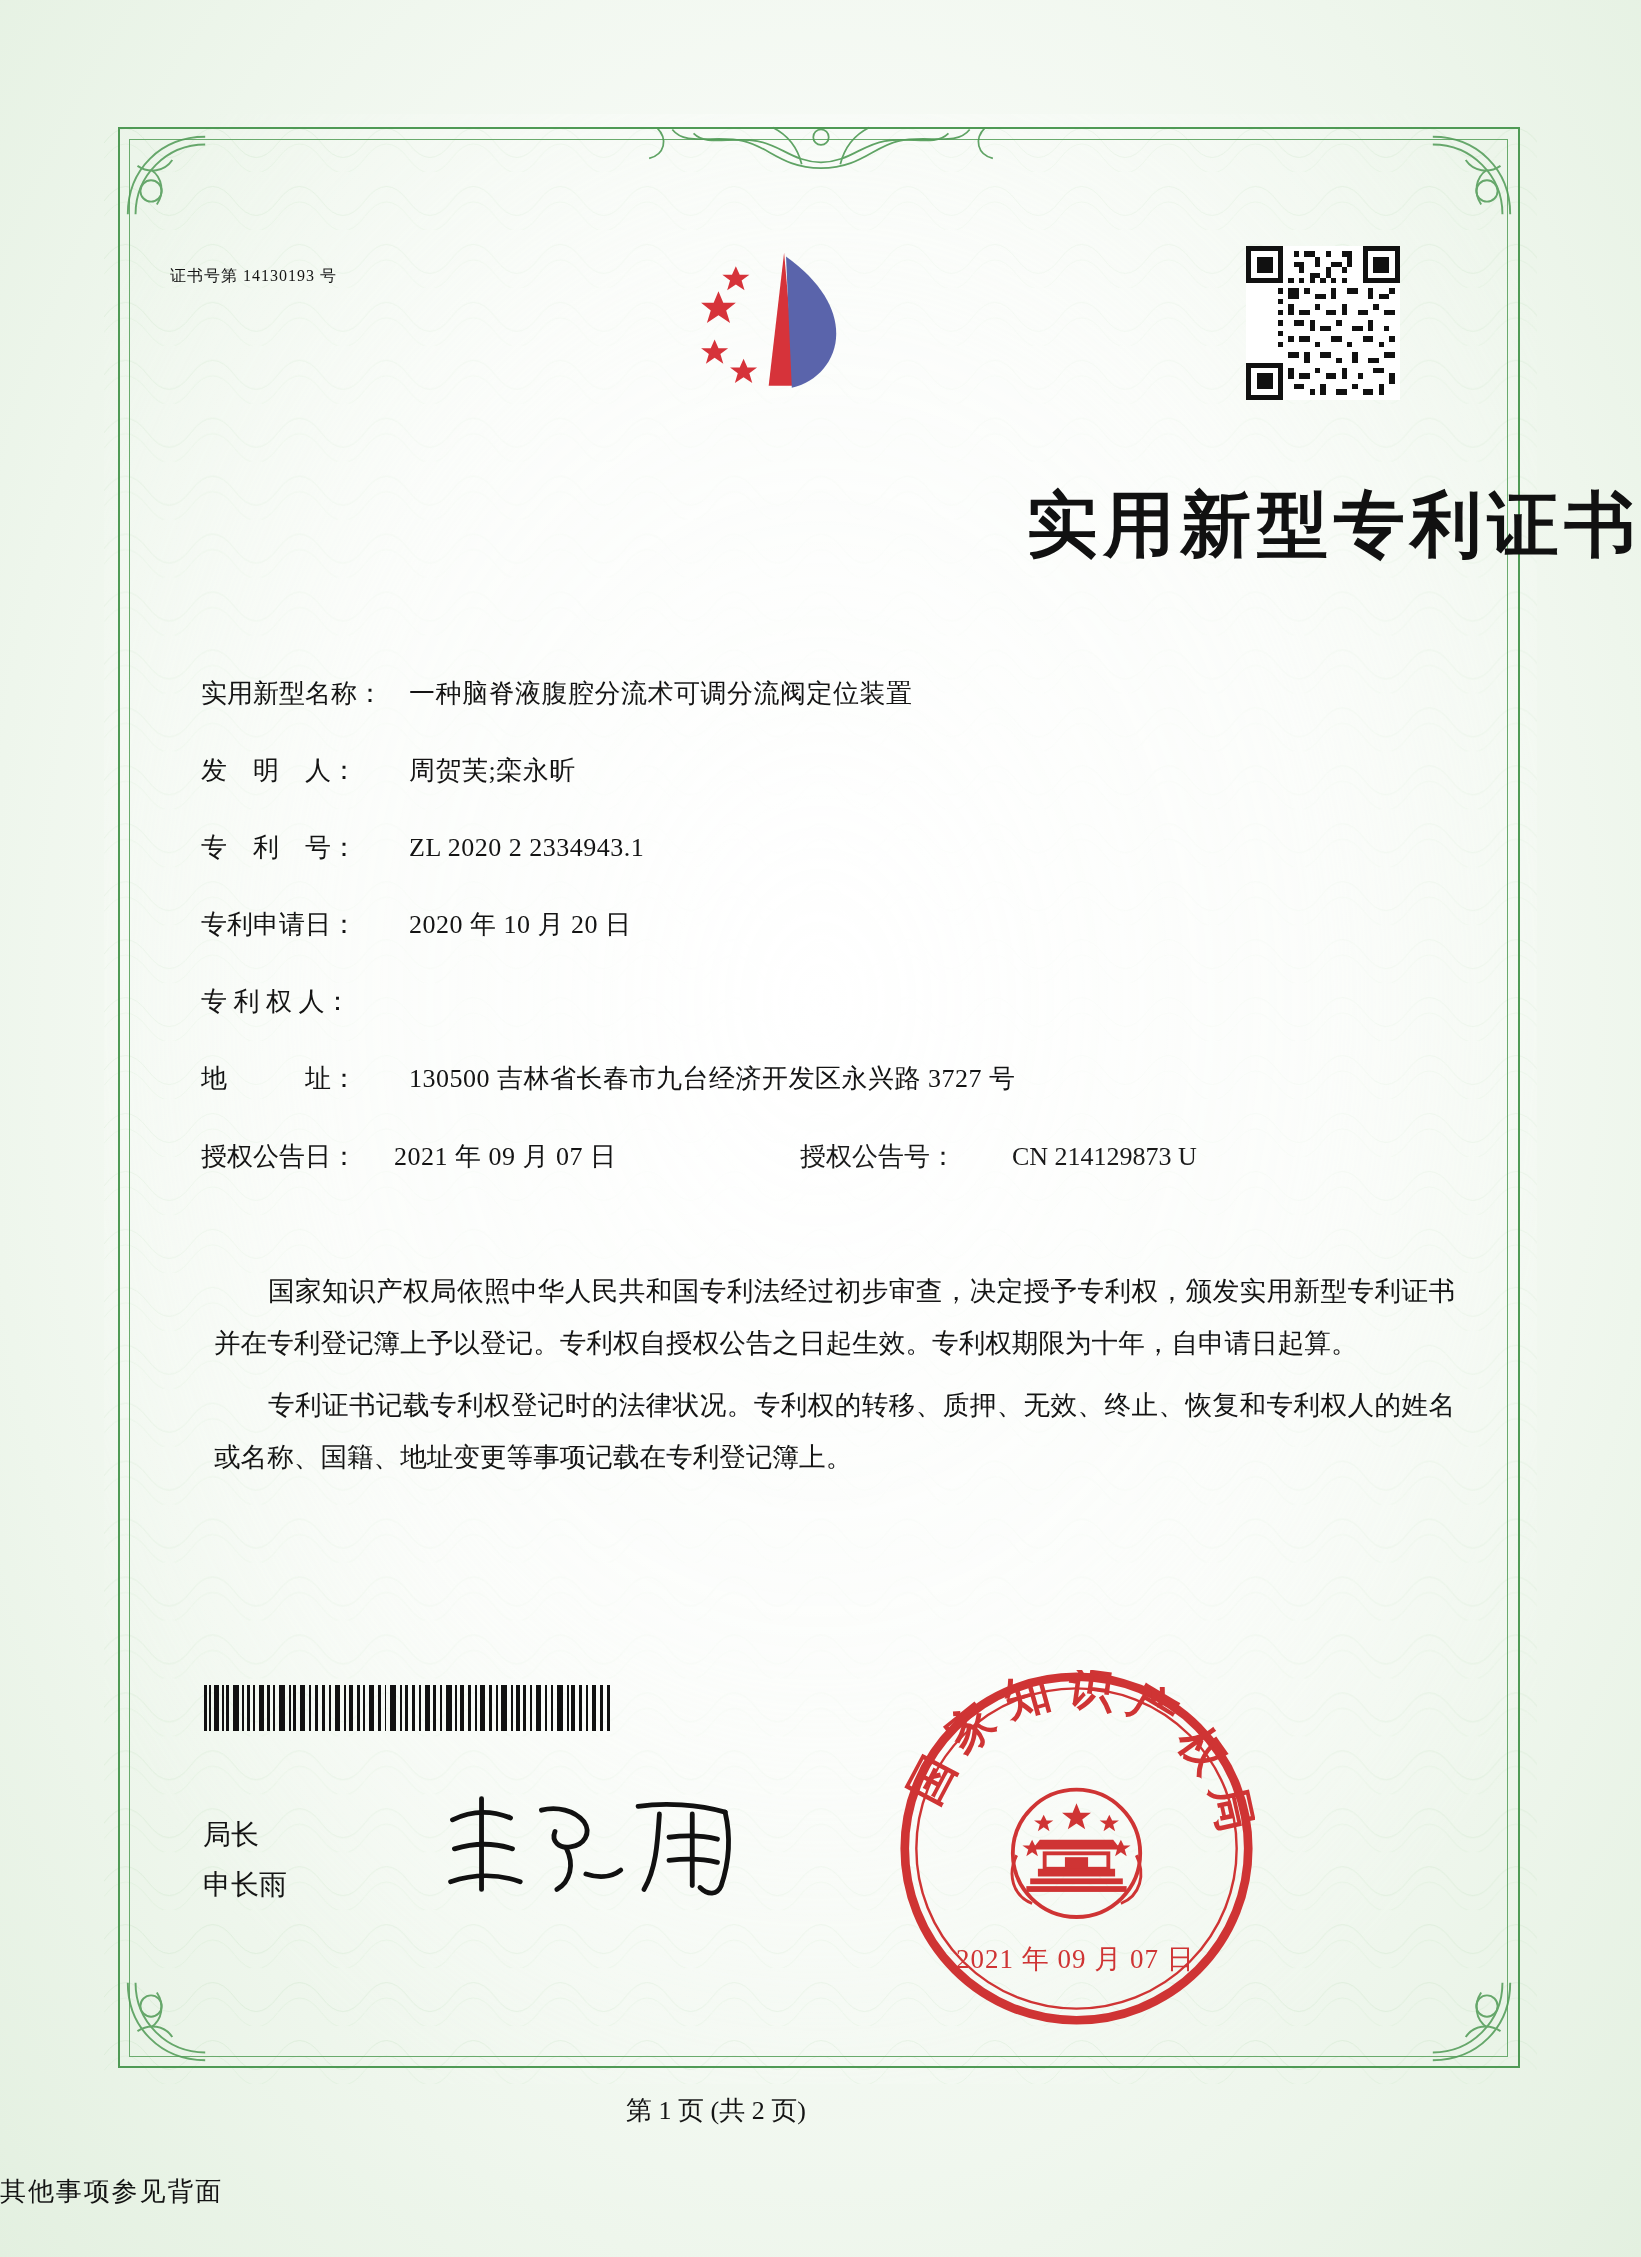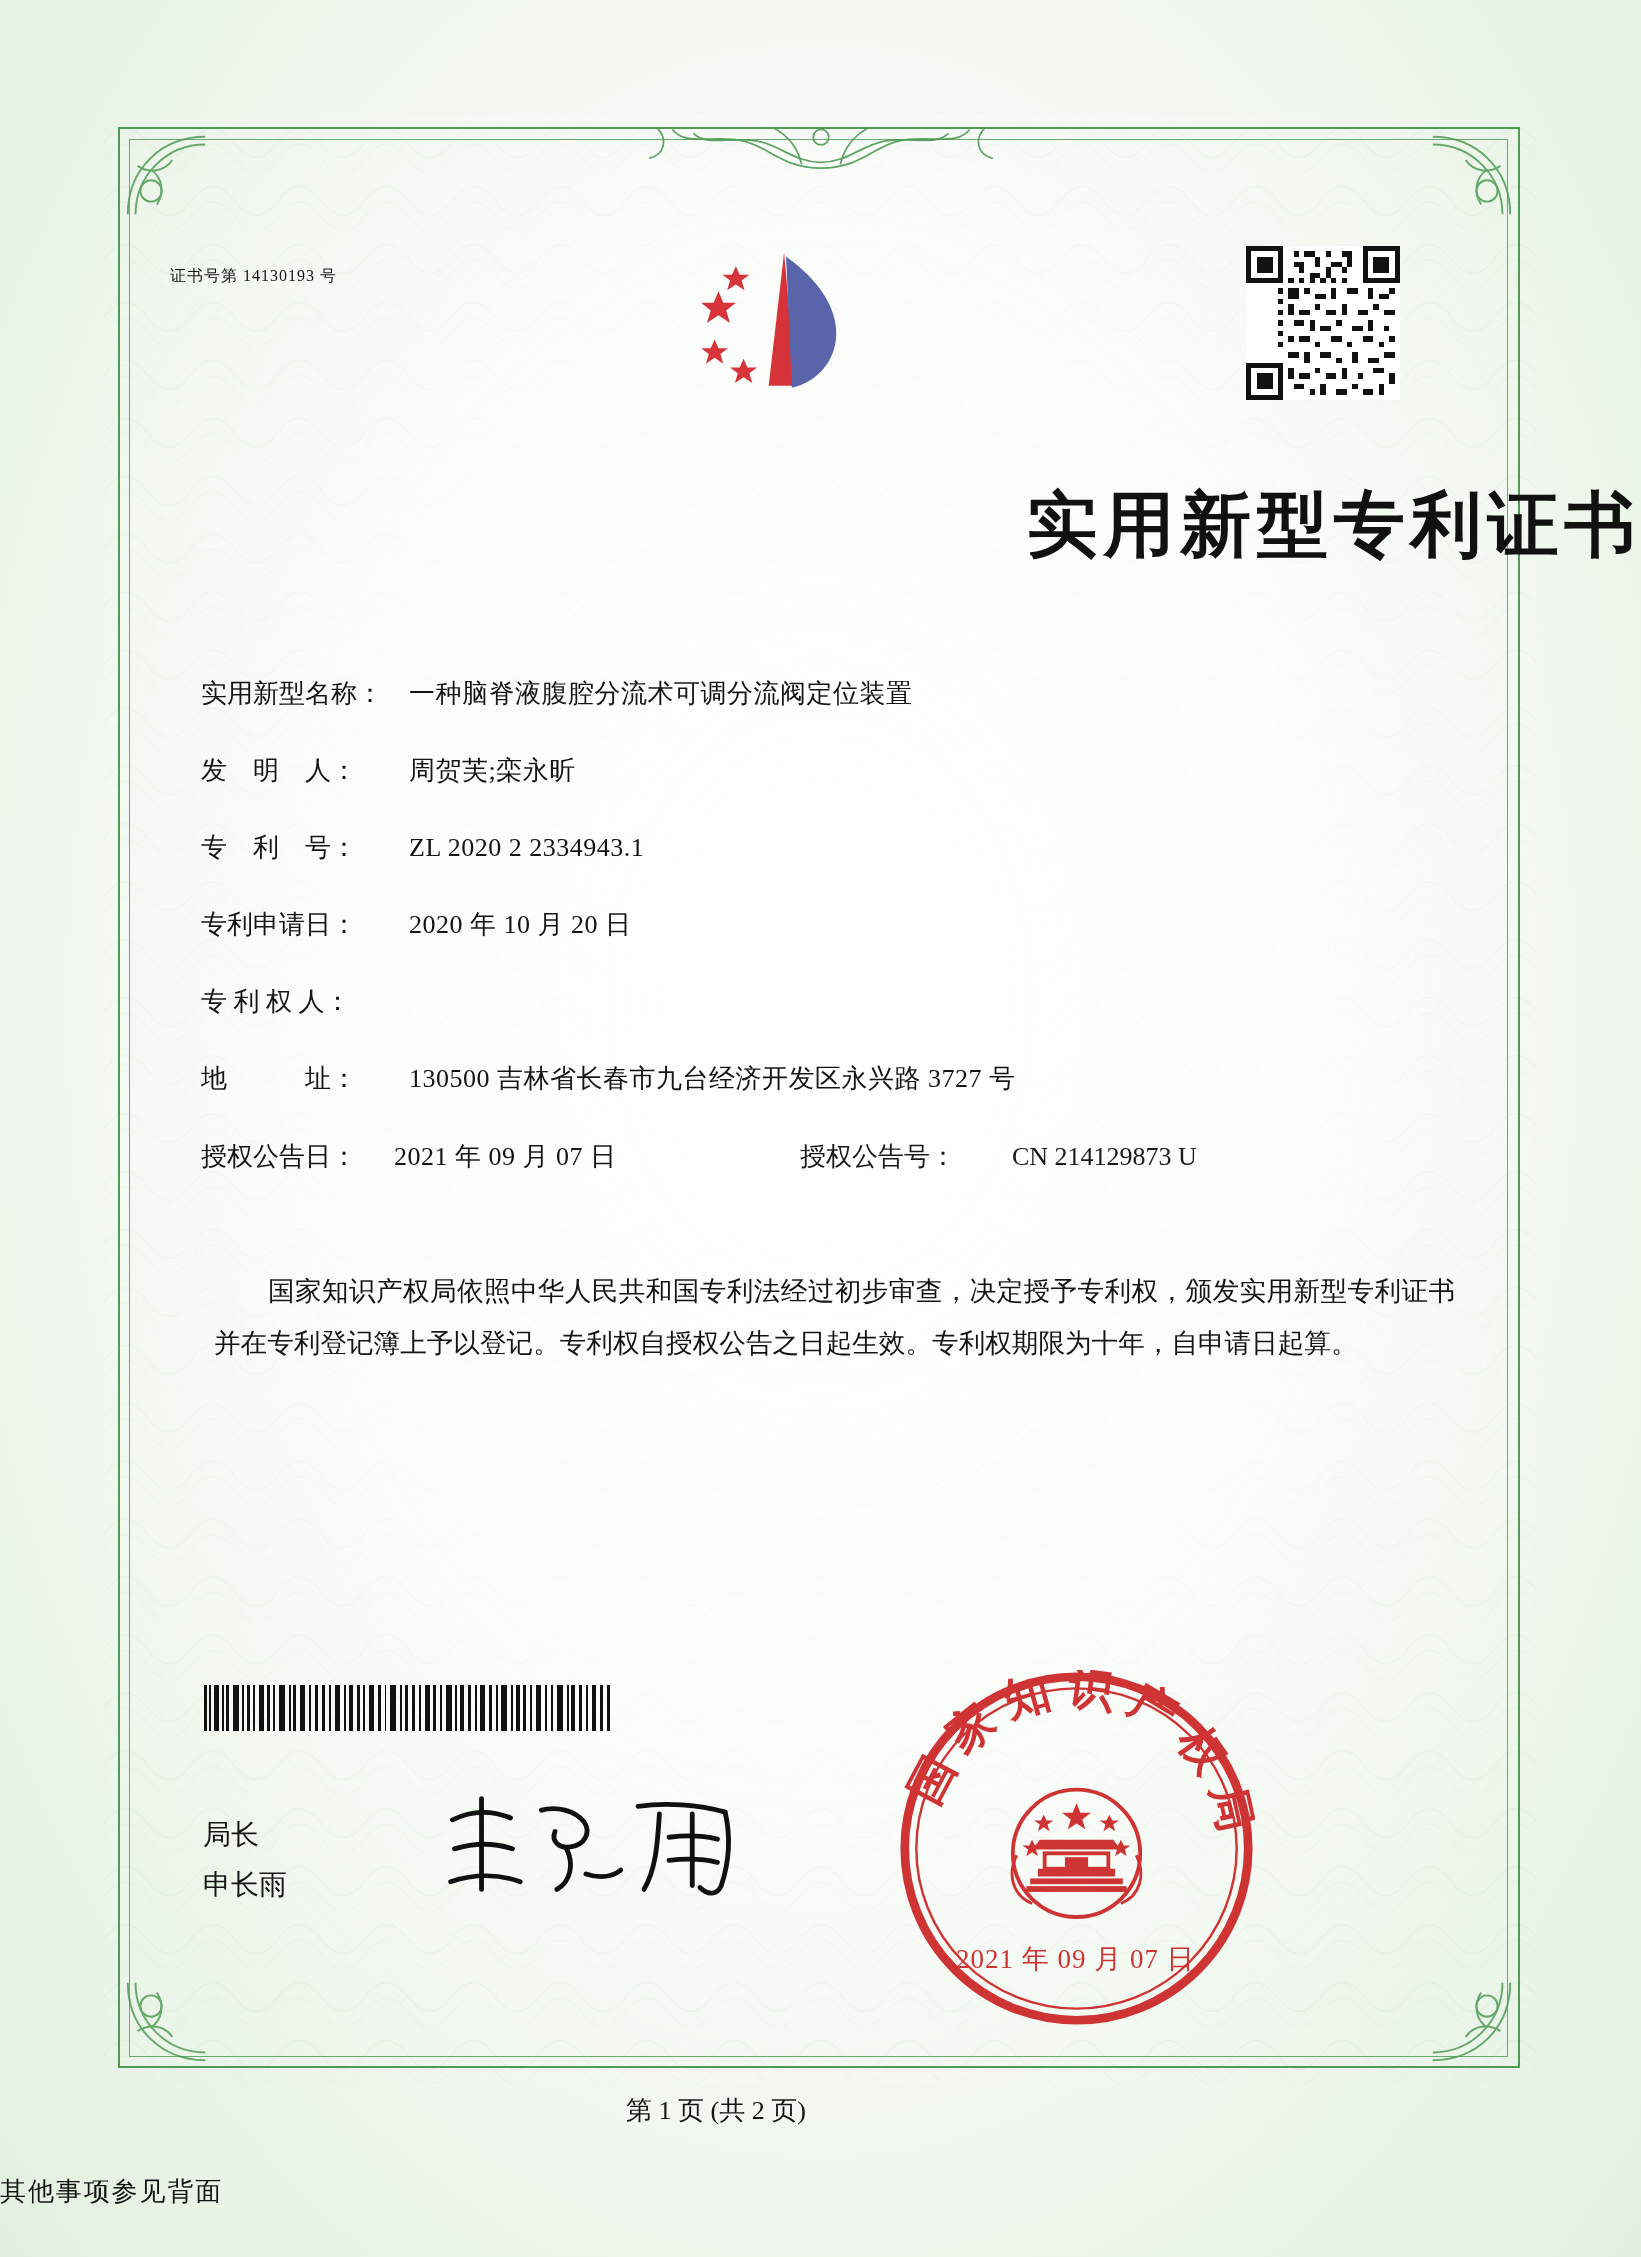--- a/index.html
+++ b/index.html
@@ -429,20 +429,21 @@
       <div class="lbl">授权公告日：</div>
       <div class="val val1">2021 年 09 月 07 日</div>
       <div class="lbl2">授权公告号：</div>
       <div class="val2">CN 214129873 U</div>
     </div>
 
   </div>
 
   <div class="paras">
     <p>国家知识产权局依照中华人民共和国专利法经过初步审查，决定授予专利权，颁发实用新型专利证书并在专利登记簿上予以登记。专利权自授权公告之日起生效。专利权期限为十年，自申请日起算。</p>
+    <p>专利证书记载专利权登记时的法律状况。专利权的转移、质押、无效、终止、恢复和专利权人的姓名或名称、国籍、地址变更等事项记载在专利登记簿上。</p>
   </div>
 
   <svg class="barcode" viewBox="0 0 425 48" shape-rendering="crispEdges">
     <g fill="#111">
       <rect x="0" y="0" width="3" height="48"></rect>
         <rect x="5" y="0" width="2" height="48"></rect>
       <rect x="10" y="0" width="5" height="48"></rect>
         <rect x="18" y="0" width="2" height="48"></rect>
       <rect x="23" y="0" width="3" height="48"></rect>
         <rect x="30" y="0" width="6" height="48"></rect>

